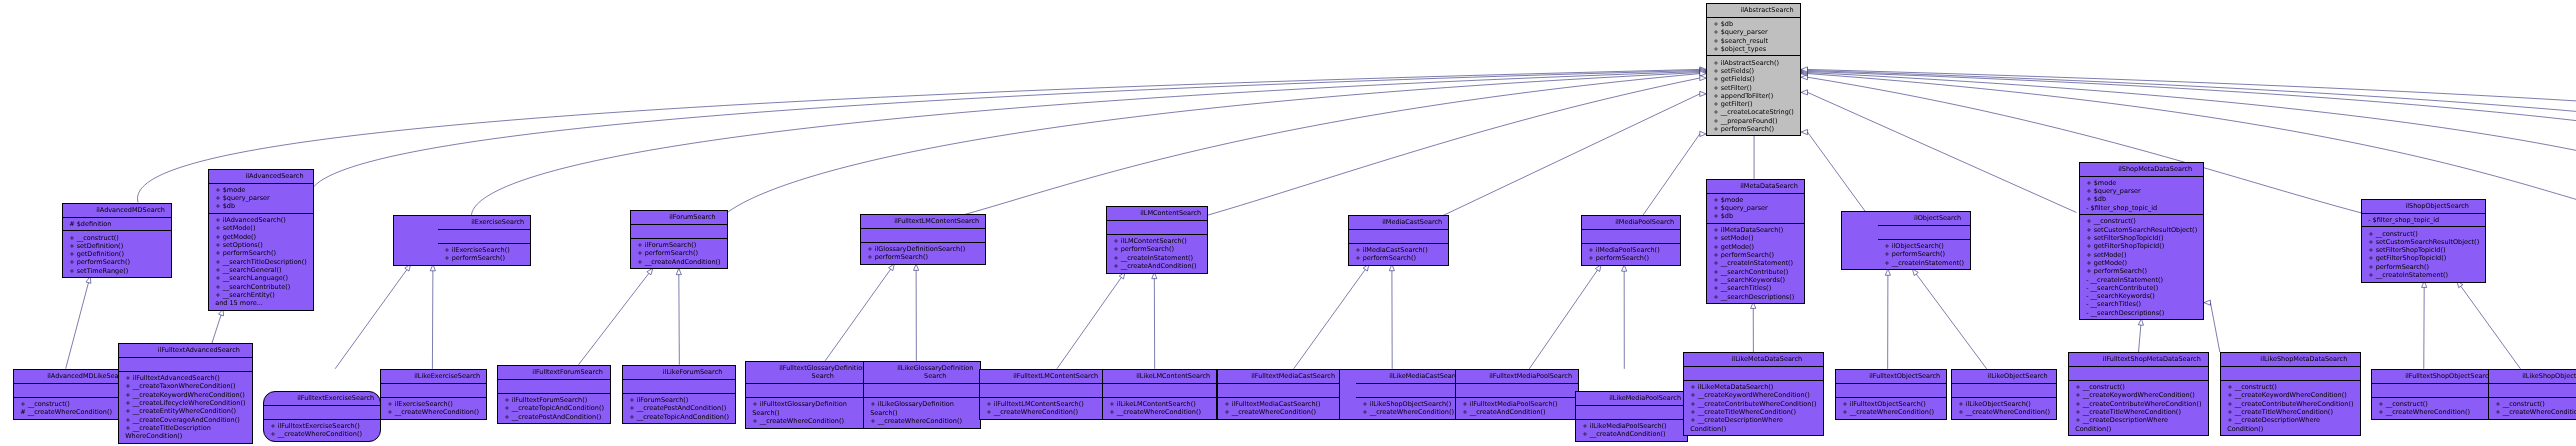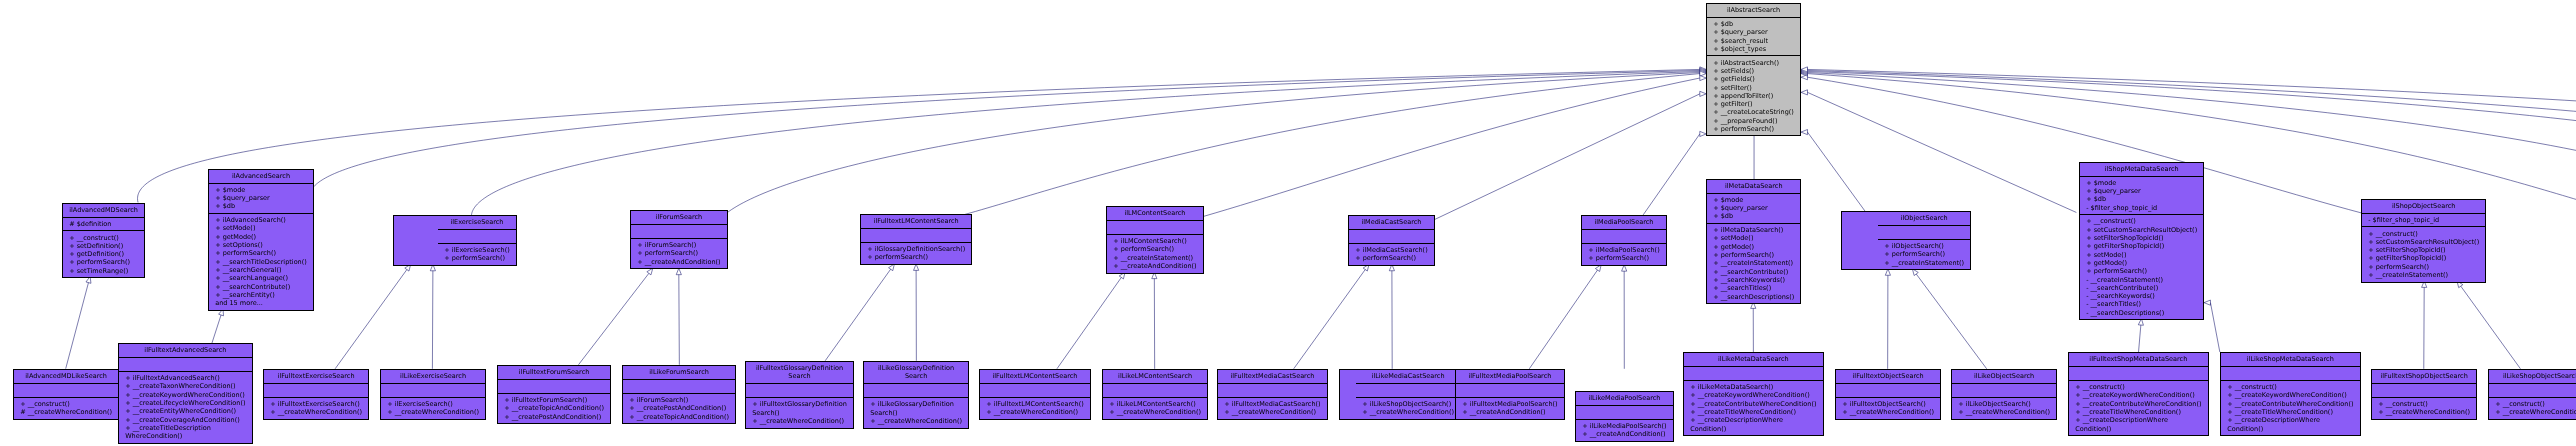--- a/index.html
+++ b/index.html
@@ -5,21 +5,21 @@
 <style>
   html,body{margin:0;padding:0;background:#ffffff;}
   #canvas{position:relative;width:3329px;height:447px;background:#ffffff;
           font-family:"DejaVu Sans",sans-serif;font-size:6.5px;color:#000000;}
   #edge-layer{position:absolute;left:0;top:0;}
   .uml-class{position:absolute;box-sizing:border-box;border:0.5px solid #000000;
              background:#8b5cf6;white-space:pre;z-index:2;}
   .uml-class.root{background:#bfbfbf;}
   .compartment{box-sizing:border-box;padding:2.2px 6.2px;}
   .compartment + .compartment{border-top:0.5px solid #000000;}
-  .title{text-align:center;}
+  .title{text-align:center;margin-left:27px;}
   .row{line-height:8.3px;height:8.3px;}
   .empty-compartment{height:14.3px;padding:0;}
 </style>
 </head>
 <body>
 
 <div id="canvas">
   <svg id="edge-layer" width="3329" height="447" viewBox="0 0 6461 867">
       <path d="M 3311.5 134.5 L 3299 139.5 L 3299 129.5 Z" fill="#ffffff" stroke="#191970" stroke-width="1.1"></path>
       <path d="M 267.9 392.7 C 240.62009999999998 289.3742986, 761.9693 196.468, 3299 134.5" fill="none" stroke="#191970" stroke-width="1.1"></path>
@@ -118,21 +118,21 @@
     <div class="uml-class" title="ilGlossaryDefinitionSearch" style="left: 860px; top: 214px;"><div class="compartment title"><div class="row">ilFulltextLMContentSearch</div></div><div class="compartment empty-compartment"></div><div class="compartment"><div class="row">+ ilGlossaryDefinitionSearch()</div><div class="row">+ performSearch()</div></div></div>
     <div class="uml-class" title="ilLMContentSearch" style="left: 1106px; top: 206px;"><div class="compartment title"><div class="row">ilLMContentSearch</div></div><div class="compartment empty-compartment"></div><div class="compartment"><div class="row">+ ilLMContentSearch()</div><div class="row">+ performSearch()</div><div class="row">+ __createInStatement()</div><div class="row">+ __createAndCondition()</div></div></div>
     <div class="uml-class" title="ilMediaCastSearch" style="left: 1348px; top: 215px;"><div class="compartment title"><div class="row">ilMediaCastSearch</div></div><div class="compartment empty-compartment"></div><div class="compartment"><div class="row">+ ilMediaCastSearch()</div><div class="row">+ performSearch()</div></div></div>
     <div class="uml-class" title="ilMediaPoolSearch" style="left: 1581px; top: 215px;"><div class="compartment title"><div class="row">ilMediaPoolSearch</div></div><div class="compartment empty-compartment"></div><div class="compartment"><div class="row">+ ilMediaPoolSearch()</div><div class="row">+ performSearch()</div></div></div>
     <div class="uml-class" title="ilMetaDataSearch" style="left: 1706px; top: 179px;"><div class="compartment title"><div class="row">ilMetaDataSearch</div></div><div class="compartment"><div class="row">+ $mode</div><div class="row">+ $query_parser</div><div class="row">+ $db</div></div><div class="compartment"><div class="row">+ ilMetaDataSearch()</div><div class="row">+ setMode()</div><div class="row">+ getMode()</div><div class="row">+ performSearch()</div><div class="row">+ __createInStatement()</div><div class="row">+ __searchContribute()</div><div class="row">+ __searchKeywords()</div><div class="row">+ __searchTitles()</div><div class="row">+ __searchDescriptions()</div></div></div>
     <div class="uml-class" title="ilObjectSearch" style="left: 1841px; top: 211px; padding-left: 36px;"><div class="compartment title"><div class="row">ilObjectSearch</div></div><div class="compartment empty-compartment"></div><div class="compartment"><div class="row">+ ilObjectSearch()</div><div class="row">+ performSearch()</div><div class="row">+ __createInStatement()</div></div></div>
     <div class="uml-class" title="ilShopMetaDataSearch" style="left: 2079px; top: 162px;"><div class="compartment title"><div class="row">ilShopMetaDataSearch</div></div><div class="compartment"><div class="row">+ $mode</div><div class="row">+ $query_parser</div><div class="row">+ $db</div><div class="row">- $filter_shop_topic_id</div></div><div class="compartment"><div class="row">+ __construct()</div><div class="row">+ setCustomSearchResultObject()</div><div class="row">+ setFilterShopTopicId()</div><div class="row">+ getFilterShopTopicId()</div><div class="row">+ setMode()</div><div class="row">+ getMode()</div><div class="row">+ performSearch()</div><div class="row">- __createInStatement()</div><div class="row">- __searchContribute()</div><div class="row">- __searchKeywords()</div><div class="row">- __searchTitles()</div><div class="row">- __searchDescriptions()</div></div></div>
     <div class="uml-class" title="ilShopObjectSearch" style="left: 2361px; top: 199px;"><div class="compartment title"><div class="row">ilShopObjectSearch</div></div><div class="compartment"><div class="row">- $filter_shop_topic_id</div></div><div class="compartment"><div class="row">+ __construct()</div><div class="row">+ setCustomSearchResultObject()</div><div class="row">+ setFilterShopTopicId()</div><div class="row">+ getFilterShopTopicId()</div><div class="row">+ performSearch()</div><div class="row">+ __createInStatement()</div></div></div>
     <div class="uml-class" title="ilAdvancedMDLikeSearch" style="left: 13px; top: 369px;"><div class="compartment title"><div class="row">ilAdvancedMDLikeSearch</div></div><div class="compartment empty-compartment"></div><div class="compartment"><div class="row">+ __construct()</div><div class="row"># __createWhereCondition()</div></div></div>
     <div class="uml-class" title="ilFulltextAdvancedSearch" style="left: 118px; top: 343px;"><div class="compartment title"><div class="row">ilFulltextAdvancedSearch</div></div><div class="compartment empty-compartment"></div><div class="compartment"><div class="row">+ ilFulltextAdvancedSearch()</div><div class="row">+ __createTaxonWhereCondition()</div><div class="row">+ __createKeywordWhereCondition()</div><div class="row">+ __createLifecycleWhereCondition()</div><div class="row">+ __createEntityWhereCondition()</div><div class="row">+ __createCoverageAndCondition()</div><div class="row">+ __createTitleDescription</div><div class="row">WhereCondition()</div></div></div>
-    <div class="uml-class" title="ilFulltextExerciseSearch" style="left: 263px; top: 369px;"><div class="compartment title"><div class="row">ilFulltextExerciseSearch</div></div><div class="compartment empty-compartment"></div><div class="compartment"><div class="row">+ ilFulltextExerciseSearch()</div><div class="row">+ __createWhereCondition()</div></div></div>
+    <div class="uml-class" title="ilFulltextExerciseSearch" style="left: 263px; top: 391px; border-radius: 12px;"><div class="compartment title"><div class="row">ilFulltextExerciseSearch</div></div><div class="compartment empty-compartment"></div><div class="compartment"><div class="row">+ ilFulltextExerciseSearch()</div><div class="row">+ __createWhereCondition()</div></div></div>
     <div class="uml-class" title="ilLikeExerciseSearch" style="left: 380px; top: 369px;"><div class="compartment title"><div class="row">ilLikeExerciseSearch</div></div><div class="compartment empty-compartment"></div><div class="compartment"><div class="row">+ ilExerciseSearch()</div><div class="row">+ __createWhereCondition()</div></div></div>
     <div class="uml-class" title="ilFulltextForumSearch" style="left: 497px; top: 365px;"><div class="compartment title"><div class="row">ilFulltextForumSearch</div></div><div class="compartment empty-compartment"></div><div class="compartment"><div class="row">+ ilFulltextForumSearch()</div><div class="row">+ __createTopicAndCondition()</div><div class="row">+ __createPostAndCondition()</div></div></div>
     <div class="uml-class" title="ilLikeForumSearch" style="left: 622px; top: 365px;"><div class="compartment title"><div class="row">ilLikeForumSearch</div></div><div class="compartment empty-compartment"></div><div class="compartment"><div class="row">+ ilForumSearch()</div><div class="row">+ __createPostAndCondition()</div><div class="row">+ __createTopicAndCondition()</div></div></div>
     <div class="uml-class" title="ilFulltextGlossaryDefinitionSearch" style="left: 745px; top: 361px;"><div class="compartment title"><div class="row">ilFulltextGlossaryDefinition</div><div class="row">Search</div></div><div class="compartment empty-compartment"></div><div class="compartment"><div class="row">+ ilFulltextGlossaryDefinition</div><div class="row">Search()</div><div class="row">+ __createWhereCondition()</div></div></div>
     <div class="uml-class" title="ilLikeGlossaryDefinitionSearch" style="left: 863px; top: 361px;"><div class="compartment title"><div class="row">ilLikeGlossaryDefinition</div><div class="row">Search</div></div><div class="compartment empty-compartment"></div><div class="compartment"><div class="row">+ ilLikeGlossaryDefinition</div><div class="row">Search()</div><div class="row">+ __createWhereCondition()</div></div></div>
     <div class="uml-class" title="ilFulltextLMContentSearch" style="left: 979px; top: 369px;"><div class="compartment title"><div class="row">ilFulltextLMContentSearch</div></div><div class="compartment empty-compartment"></div><div class="compartment"><div class="row">+ ilFulltextLMContentSearch()</div><div class="row">+ __createWhereCondition()</div></div></div>
     <div class="uml-class" title="ilLikeLMContentSearch" style="left: 1102px; top: 369px;"><div class="compartment title"><div class="row">ilLikeLMContentSearch</div></div><div class="compartment empty-compartment"></div><div class="compartment"><div class="row">+ ilLikeLMContentSearch()</div><div class="row">+ __createWhereCondition()</div></div></div>
     <div class="uml-class" title="ilFulltextMediaCastSearch" style="left: 1217px; top: 369px;"><div class="compartment title"><div class="row">ilFulltextMediaCastSearch</div></div><div class="compartment empty-compartment"></div><div class="compartment"><div class="row">+ ilFulltextMediaCastSearch()</div><div class="row">+ __createWhereCondition()</div></div></div>
     <div class="uml-class" title="ilLikeMediaCastSearch" style="left: 1339px; top: 369px; padding-left: 16px;"><div class="compartment title"><div class="row">ilLikeMediaCastSearch</div></div><div class="compartment empty-compartment"></div><div class="compartment"><div class="row">+ ilLikeShopObjectSearch()</div><div class="row">+ __createWhereCondition()</div></div></div>
     <div class="uml-class" title="ilFulltextMediaPoolSearch" style="left: 1455px; top: 369px;"><div class="compartment title"><div class="row">ilFulltextMediaPoolSearch</div></div><div class="compartment empty-compartment"></div><div class="compartment"><div class="row">+ ilFulltextMediaPoolSearch()</div><div class="row">+ __createAndCondition()</div></div></div>

